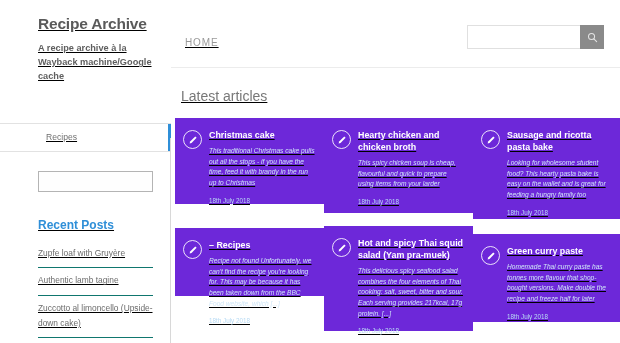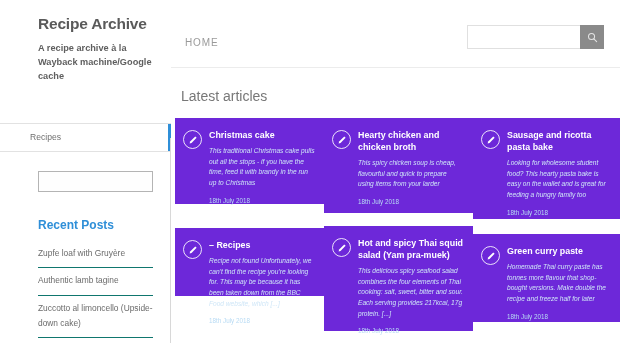--- a/index.html
+++ b/index.html
@@ -2,21 +2,21 @@
 <html><head>
 <meta charset="utf-8">
 <style>
   * { box-sizing: border-box; margin: 0; padding: 0; }
   html, body {
     width: 620px; height: 343px;
     overflow: hidden;
     background: #ffffff;
     font-family: "Liberation Sans", sans-serif;
   }
-  #app { position: relative; width: 620px; height: 343px; display: flex; }
+  #app { position: relative; width: 620px; height: 343px; display: flex; text-decoration: underline; }
 
   
   .sidebar {
     width: 171px; height: 343px;
     background: #ffffff;
     position: relative;
     flex: 0 0 171px;
     padding: 14px 0 0 0;
   }
   .sidebar-inner { padding: 0 18px 0 38px; }
@@ -25,21 +25,21 @@
     line-height: 1.35; letter-spacing: -0.2px;
   }
   .site-tagline {
     margin-top: 6px;
     font-size: 9.2px; font-weight: bold; color: #5f5f5f;
     line-height: 1.55;
   }
   .nav-list { margin-top: 39px; border-top: 1px solid #e2e2e2; }
   .nav-item {
     position: relative;
-    padding: 8px 18px 9px 30px;
+    padding: 8px 18px 9px 46px;
     font-size: 8.6px; color: #6f6f6f;
     border-bottom: 1px solid #e2e2e2;
     background: #fff;
   }
   .nav-item .accent {
     position: absolute; right: 0px; top: 0px;
     width: 3px; height: 100%;
     background: #2f8fd8;
   }
   .side-search-wrap { padding: 18px 18px 0 38px; }

